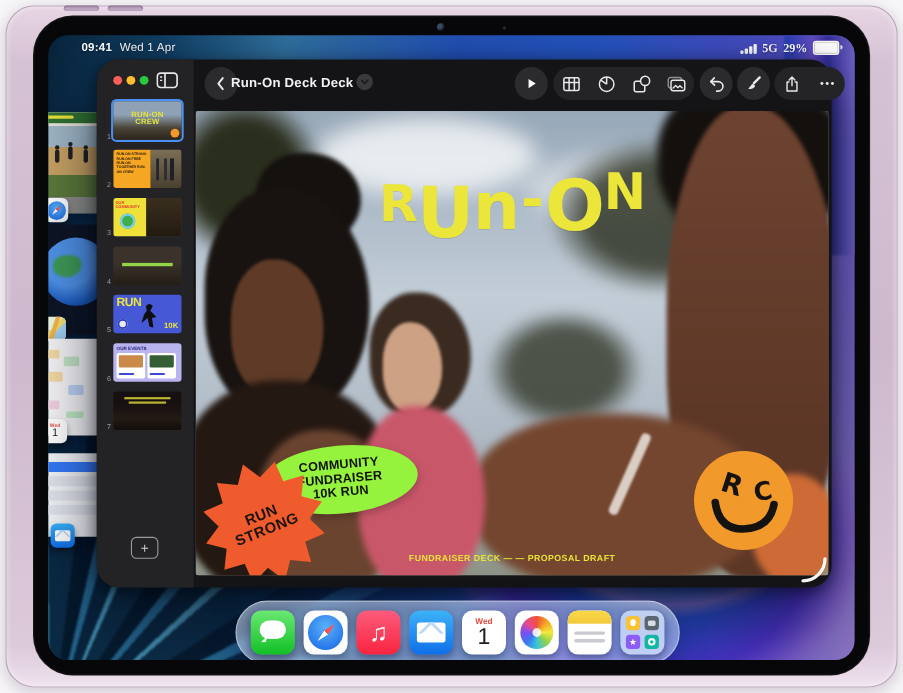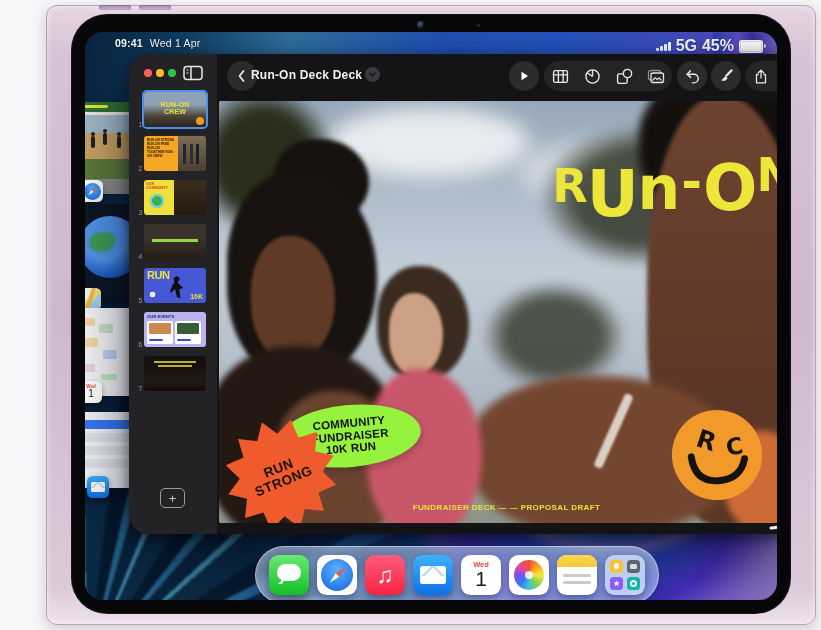--- a/index.html
+++ b/index.html
@@ -1,23 +1,23 @@
 <!DOCTYPE html>
 <html><head>
 <meta charset="utf-8">
 <style>
   html,body{margin:0;padding:0;background:#f7f6f8;width:821px;height:630px;overflow:hidden;
     font-family:"Liberation Sans",sans-serif;-webkit-font-smoothing:antialiased;}
   .abs{position:absolute;}
   i{font-style:normal;display:block;position:absolute;}
 
   
-  .chassis{position:absolute;left:5px;top:5px;right:5px;bottom:5px;border-radius:11px;
+  .chassis{position:absolute;left:5px;top:5px;right:5px;bottom:5px;border-radius:26px;
     background:linear-gradient(180deg,#e6d5e3 0%,#d6c2d5 8%,#cdb8cd 50%,#dcc9da 94%,#efe2ee 100%);
-    border:1px solid #b7a2b9;box-shadow:inset 0 0 6px rgba(255,255,255,.6),0 4px 14px rgba(90,60,100,.25);margin-left:41px;}
+    border:1px solid #b7a2b9;box-shadow:inset 0 0 6px rgba(255,255,255,.6),0 4px 14px rgba(90,60,100,.25);}
   .side-btn{position:absolute;top:-1px;height:5px;border-radius:3px;background:#bfa8c1;box-shadow:inset 0 1px 2px rgba(60,30,70,.5);}
   .bezel{position:absolute;left:24px;top:8px;right:24px;bottom:10px;border-radius:36px;background:#070709;
     box-shadow:inset 0 0 2px rgba(255,255,255,.25);}
   .camera{position:absolute;left:50%;top:7px;width:8px;height:8px;margin-left:-14px;border-radius:50%;
     background:radial-gradient(circle at 35% 35%,#3a4a66 0 25%,#0b0d12 60%);}
   .mic-dot{position:absolutel;position:absolute;left:50%;top:10px;margin-left:46px;width:3px;height:3px;border-radius:50%;background:#2a2a2e;}
   .screen{position:absolute;left:14px;top:18px;right:14px;bottom:14px;border-radius:18px;overflow:hidden;background:#123;}
 
   
   .wp-base{position:absolute;inset:0;background:linear-gradient(100deg,#0a2c46 0%,#15507c 13%,#3e8fc6 26%,#2b66e4 45%,#2f6af0 60%,#5a5ef0 78%,#8d79f2 92%,#b393f4 100%);}
@@ -32,21 +32,21 @@
     background:radial-gradient(closest-side,#6fb0ff 0%,#2e5cf0 38%,#5b3cf0 62%,rgba(150,95,242,.45) 76%,transparent 82%);}
   .wp-rim{right:0px;bottom:20px;width:330px;height:260px;border-radius:50%;
     background:radial-gradient(closest-side,transparent 66%,rgba(246,165,240,.45) 77%,transparent 86%);}
   .wp-fold{right:0;top:0;width:64px;height:200px;opacity:.9;filter:blur(1px);
     background:linear-gradient(90deg,#2b4de0,#7d5ff0 40%,#3b35b8 62%,#8f7cf4);}
   .wp-dim{position:absolute;inset:0;background:rgba(5,8,22,.22);}
 
   
   .status-l{left:30px;top:5px;color:#fff;font-size:10.5px;letter-spacing:.2px;text-shadow:0 1px 2px rgba(0,0,0,.35);}
   .status-l b{font-weight:bold;margin-right:7px;}
-  .status-r{right:14px;top:5px;display:flex;align-items:center;gap:5px;color:#fff;font-size:16px;font-weight:bold;text-shadow:0 1px 2px rgba(0,0,0,.35);}
+  .status-r{right:14px;top:5px;display:flex;align-items:center;gap:5px;color:#fff;font-size:11px;font-weight:bold;text-shadow:0 1px 2px rgba(0,0,0,.35);font-family:Liberation Serif, serif;}
   .sig{display:flex;align-items:flex-end;gap:1.5px;height:10px;}
   .sig i{position:static;width:2.5px;background:#fff;border-radius:1px;}
   .batt{width:22px;height:11px;border:1px solid rgba(255,255,255,.9);border-radius:3px;position:relative;background:#fff;box-shadow:inset 0 0 0 1px rgba(0,0,0,.15);}
   .batt::after{content:"";position:absolute;right:-4px;top:3px;width:2px;height:4px;background:rgba(255,255,255,.8);border-radius:0 2px 2px 0;}
 
   
   .sm-card{position:absolute;left:-10px;width:62px;border-radius:9px;box-shadow:0 8px 18px rgba(0,10,30,.5);overflow:visible;}
   .sm-body{position:absolute;inset:0;border-radius:9px;overflow:hidden;}
   .appicon{position:absolute;width:22px;height:22px;border-radius:5.5px;box-shadow:0 3px 6px rgba(0,0,0,.4);}
   .card-safari{top:70px;height:92px;}
@@ -134,21 +134,21 @@
   .tpill{position:absolute;top:7px;height:30px;border-radius:15px;background:#242427;}
   .doc-title{position:absolute;left:34px;top:14px;color:#f2f2f4;font-size:12px;font-weight:bold;letter-spacing:.2px;white-space:nowrap;}
   .title-chev{position:absolute;top:13px;width:15px;height:15px;border-radius:50%;background:#3a3a3e;display:flex;align-items:center;justify-content:center;}
 
   
   .slide{position:absolute;left:90px;top:47px;width:575px;height:422px;background:#888;overflow:hidden;border-radius:2px;}
   .sky{position:absolute;inset:0;background:linear-gradient(180deg,#97a8b8 0%,#c2cdd7 40%,#aeb9c4 70%,#8d9386 100%);}
   .cloud{border-radius:50%;background:rgba(255,255,255,.75);filter:blur(10px);}
   .blob{border-radius:46% 54% 52% 48%;}
   .tree{background:radial-gradient(closest-side,#2a2e1d 0 55%,rgba(42,46,29,0) 85%);filter:blur(5px);}
-  .t-title{position:absolute;left:0;right:0;text-align:right;color:#ece63a;font-weight:bold;
+  .t-title{position:absolute;left:0;right:0;text-align:center;color:#ece63a;font-weight:bold;
     font-family:"DejaVu Sans","Liberation Sans",sans-serif;letter-spacing:-1px;line-height:0;text-shadow:0 1px 0 rgba(60,60,0,.15);}
   .t-title span{display:inline-block;}
   .t1{top:84px;}.t2{top:168px;}
   .t1-0{font-size:46px;transform:translateY(-5px);}
   .t1-1{font-size:64px;transform:translateY(9px);}
   .t1-2{font-size:60px;transform:translateY(2px);}
   .t1-3{font-size:50px;transform:translateY(-8px);padding:0 2px;}
   .t1-4{font-size:64px;transform:translateY(3px);}
   .t1-5{font-size:46px;transform:translateY(-16px);}
   .t2-0{font-size:64px;transform:translateY(6px);}
@@ -228,21 +228,21 @@
 
       <div class="abs status-l"><b>09:41</b><span>Wed 1 Apr</span></div>
       <div class="abs status-r">
         <span class="sig">
             <i style="height:3px"></i>
             <i style="height:5px"></i>
             <i style="height:7px"></i>
             <i style="height:9px"></i>
           </span>
         <span>5G</span>
-        <span>45%</span>
+        <span>29%</span>
         <span class="batt"></span>
       </div>
 
       <div class="sm-card card-safari">
         <div class="sm-body">
           <div class="banner"></div>
           <span class="figs"><i style="left:16px"></i><i style="left:28px;top:31px"></i><i style="left:42px"></i></span>
         </div>
         <span class="appicon icon-safari" style="left:6px;bottom:-8px;">
             <span class="safari-dial"></span>

